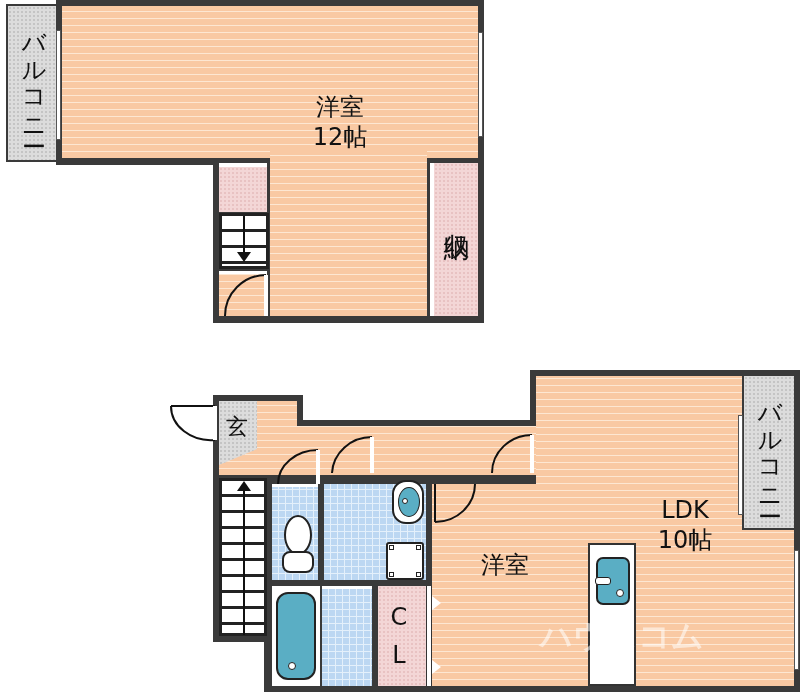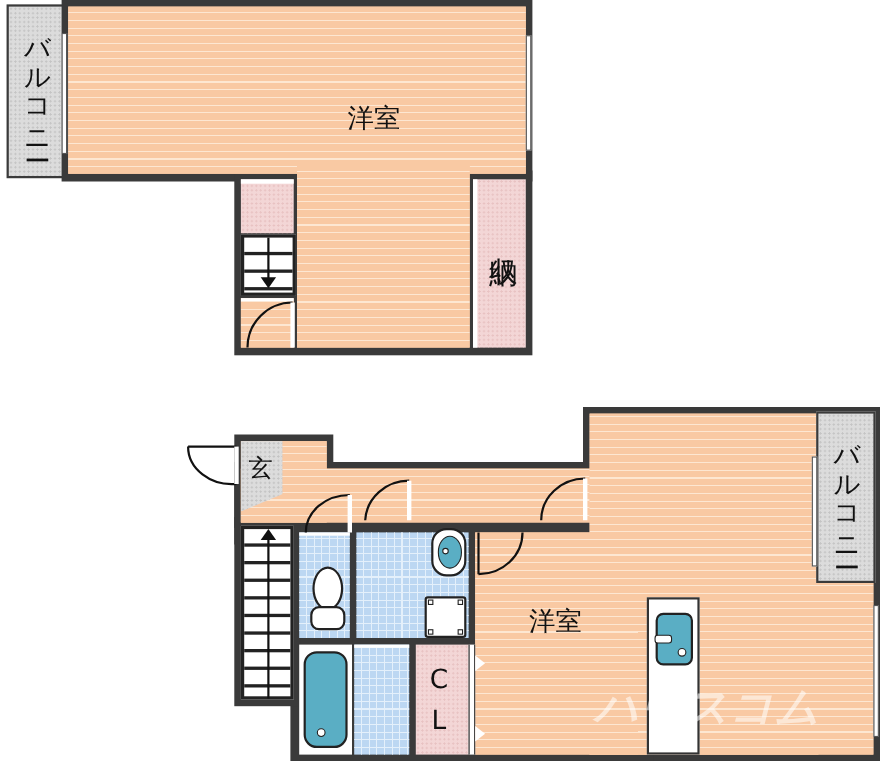--- a/index.html
+++ b/index.html
@@ -31,21 +31,21 @@
     background-color:#dcdcdc;
     background-image:radial-gradient(#c4c4c4 1px,transparent 1px);
     background-size:4px 4px;
   }
   .label{color:#111;text-align:center;line-height:1.25;font-size:22px;}
   .vlabel{writing-mode:vertical-rl;text-orientation:upright;font-size:24px;color:#111;letter-spacing:2px;}
   .window{background:#fff;border:1px solid #555;}
   .stairs{background:#fff;border:3px solid #222;}
   .stairs .step{border-bottom:3px solid #222;height:16px;box-sizing:border-box;}
   .door svg{overflow:visible;}
-  .watermark{color:rgba(255,255,255,0.55);font-size:40px;font-weight:bold;font-style:italic;}
+  .watermark{color:rgba(255,255,255,0.55);font-size:32px;font-weight:bold;}
 </style>
 </head>
 <body>
 
 <div class="abs" style="left:0;top:0;width:800px;height:330px;">
 
   <div class="abs balcony" style="left:6px;top:4px;width:54px;height:158px;">
     <div class="abs vlabel" style="left:10px;top:10px;">バルコニー</div>
   </div>
 
@@ -75,20 +75,21 @@
         <line x1="43" y1="2" x2="43" y2="43" stroke="#fff" stroke-width="4"></line>
       </svg>
   </div>
 
   <div class="abs storage" style="left:430px;top:163px;width:48px;height:153px;border-left:4px solid #fff;">
     <div class="abs vlabel" style="left:6px;top:50px;font-size:26px;">収納</div>
   </div>
 
   <div class="abs label" style="left:290px;top:92px;width:100px;font-size:24px;">
     <div>洋室</div>
+    <div>12帖</div>
   </div>
 </div>
 
 <div class="abs" style="left:0;top:360px;width:800px;height:332px;">
 
   <div class="abs wall" style="left:213px;top:35px;width:90px;height:100px;"></div>
   <div class="abs wall" style="left:213px;top:60px;width:330px;height:60px;"></div>
   <div class="abs wall" style="left:530px;top:10px;width:270px;height:322px;"></div>
   <div class="abs wall" style="left:264px;top:110px;width:330px;height:222px;"></div>
   <div class="abs wall" style="left:213px;top:110px;width:60px;height:172px;"></div>
@@ -109,20 +110,24 @@
 
   <div class="abs floor" style="left:536px;top:16px;width:208px;height:310px;"></div>
   <div class="abs floor" style="left:536px;top:168px;width:258px;height:158px;"></div>
 
   <div class="abs balcony" style="left:742px;top:14px;width:54px;height:156px;">
     <div class="abs vlabel" style="left:10px;top:10px;">バルコニー</div>
   </div>
   <div class="abs window" style="left:738px;top:55px;width:5px;height:100px;"></div>
   <div class="abs window" style="left:794px;top:190px;width:5px;height:120px;"></div>
 
+  <div class="abs label" style="left:635px;top:135px;width:100px;font-size:24px;">
+    <div>LDK</div>
+    <div>10帖</div>
+  </div>
 
   <div class="abs" style="left:588px;top:183px;width:48px;height:143px;background:#fff;border:2px solid #333;">
     <div class="abs" style="left:6px;top:12px;width:34px;height:48px;background:#5aaec4;border:2px solid #222;border-radius:7px;">
       <div class="abs" style="left:-3px;top:18px;width:16px;height:8px;background:#fff;border:1px solid #222;border-radius:3px;"></div>
       <div class="abs" style="left:18px;top:30px;width:8px;height:8px;background:#fff;border:1px solid #222;border-radius:50%;"></div>
     </div>
   </div>
 
   <div class="abs floor" style="left:432px;top:124px;width:148px;height:202px;"></div>
   <div class="abs label" style="left:455px;top:190px;width:100px;font-size:24px;">

